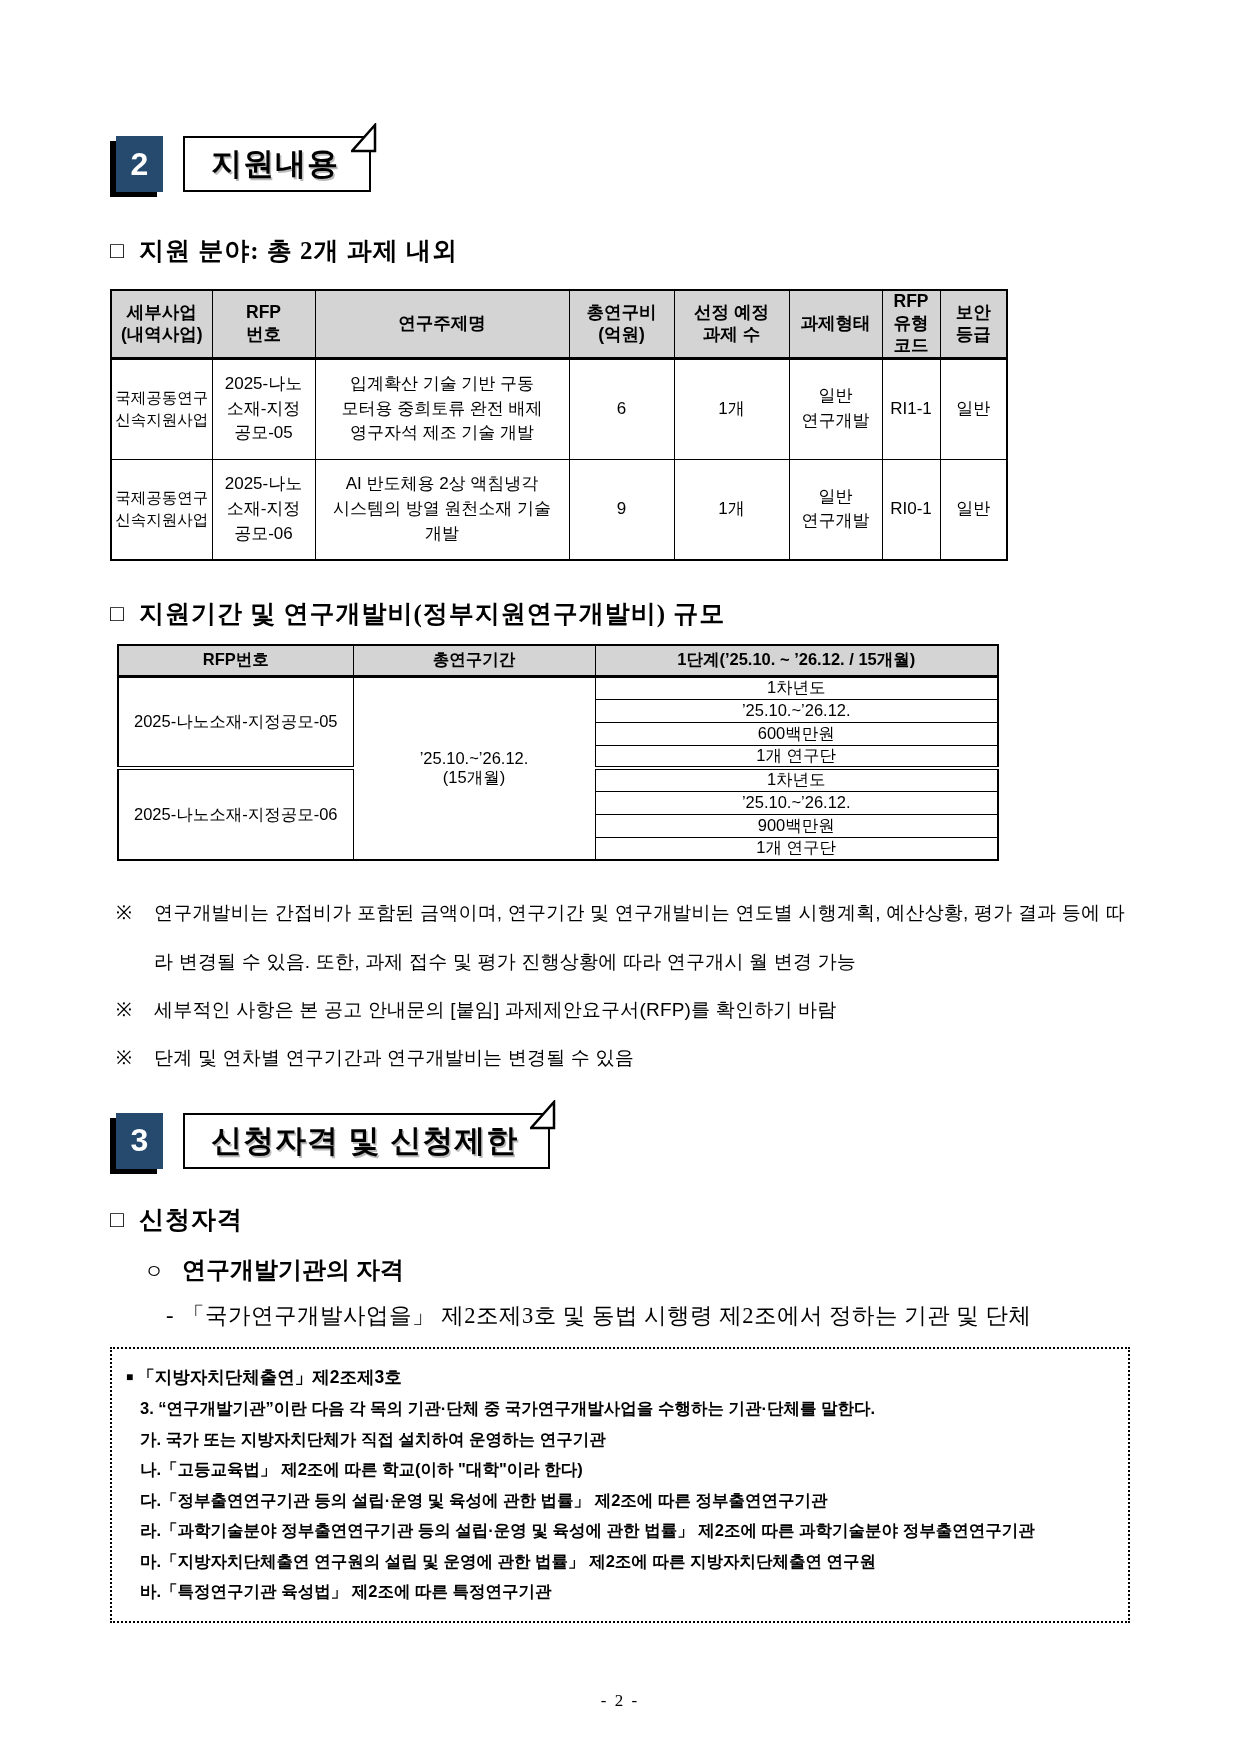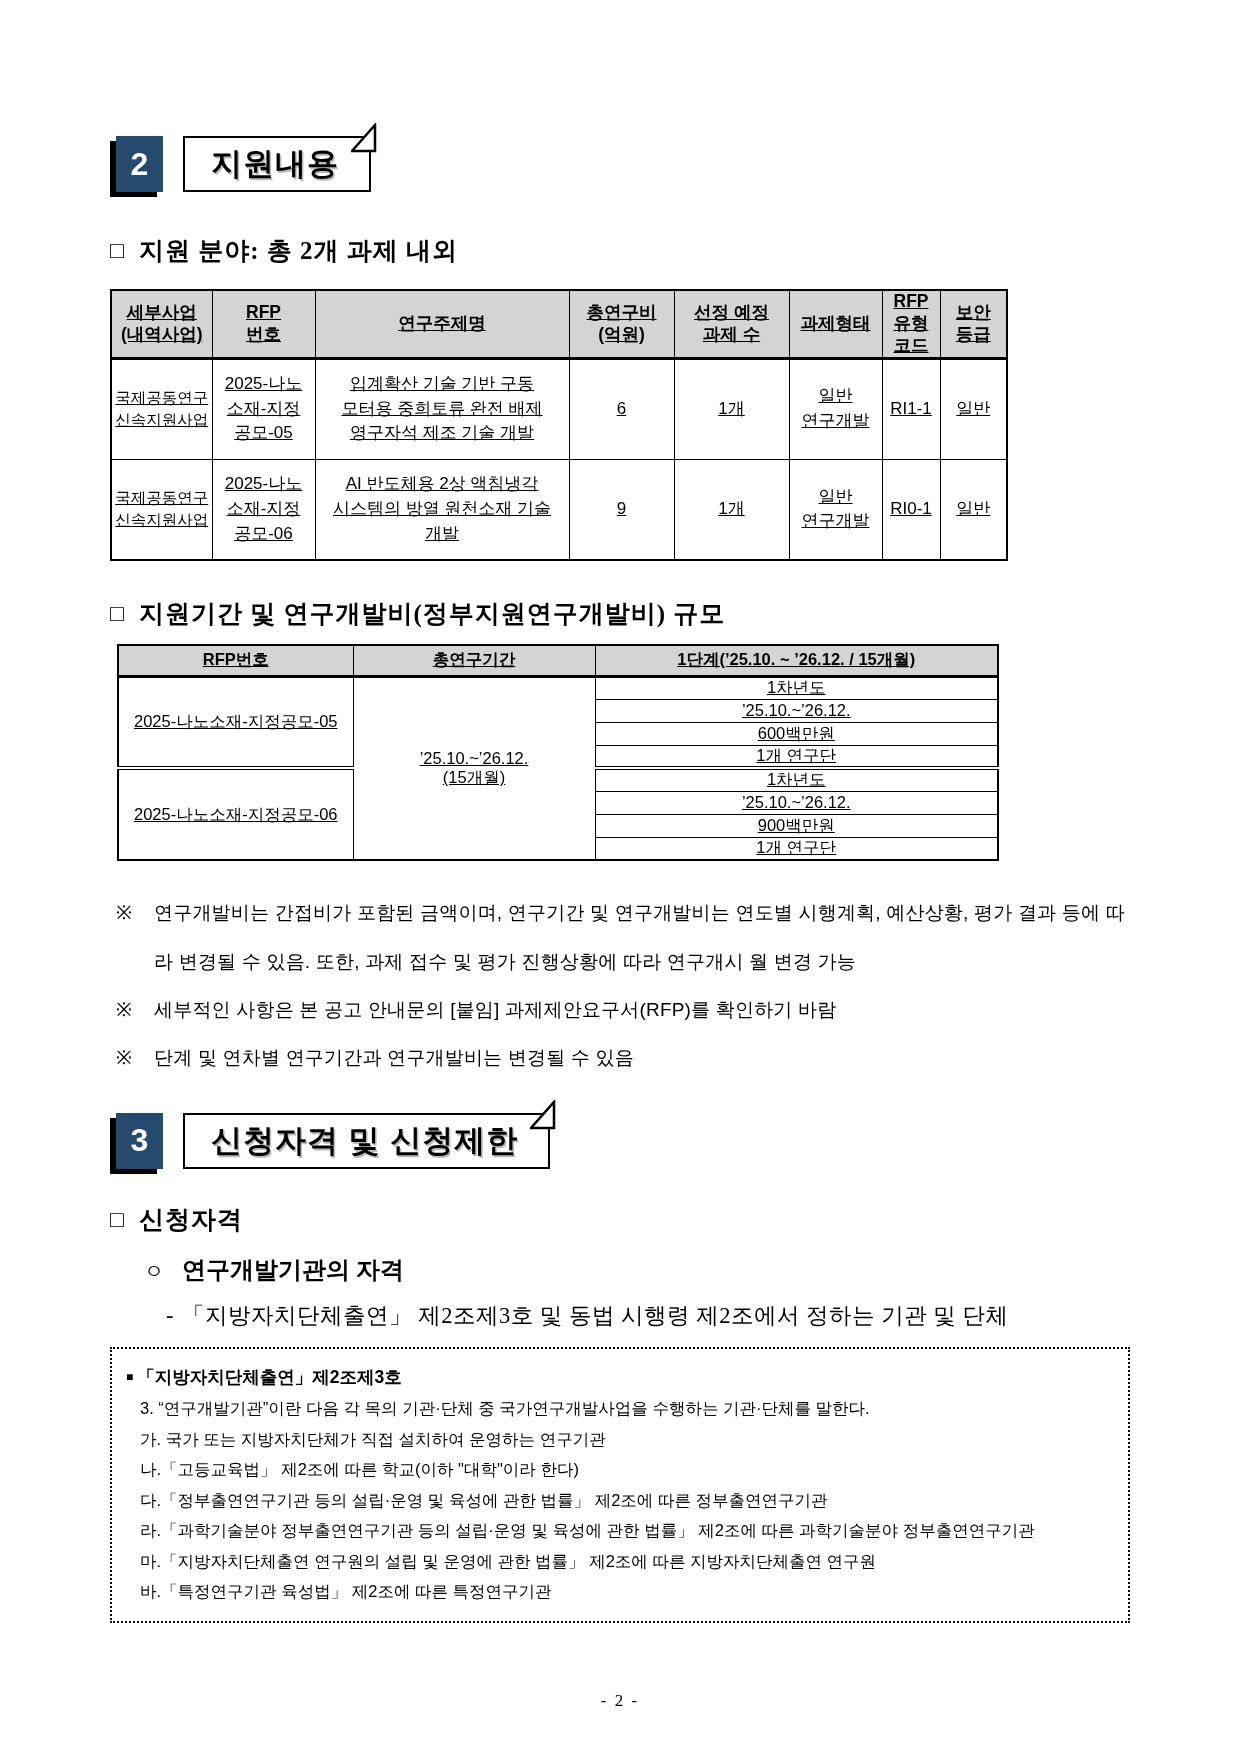--- a/index.html
+++ b/index.html
@@ -56,21 +56,21 @@
   .h-square .marker { font-weight: normal; font-size: 23px; position: relative; top: -1px; }
 
   
   table { border-collapse: collapse; table-layout: fixed; }
   th, td {
     border: 1.5px solid #000;
     text-align: center;
     vertical-align: middle;
     white-space: pre-line;
   }
-  .tbl { border: 2px solid #000; text-decoration: underline; }
+  .tbl { border: 2px solid #000; }
   .tbl thead th {
     background: #d4d4d4;
     border-bottom: 3px solid #000;
     font-weight: bold;
   }
   .tbl1 { width: 896px; margin: 22px 0 0 0; font-size: 17px; line-height: 1.45; }
   .tbl1 thead th { height: 62px; font-size: 17.5px; line-height: 1.25; }
   .tbl1 tbody td { height: 101px; }
 
   
@@ -104,21 +104,21 @@
   .law-box {
     margin-top: 16px;
     width: 1020px;
     border: 2px dotted #000;
     padding: 12px 16px 14px 14px;
     font-size: 16.5px;
     line-height: 1.85;
   }
   .law-title { font-weight: bold; font-size: 17.5px; display: flex; gap: 4px; align-items: baseline; }
   .law-title .marker { font-size: 12px; position: relative; top: -2px; }
-  .law-line { padding-left: 48px; text-indent: -34px; }
+  .law-line { padding-left: 48px; text-indent: -34px; font-weight: bold; }
 
   .page-footer {
     position: absolute;
     bottom: 42px; left: 0;
     width: 100%;
     text-align: center;
     font-family: "Liberation Serif", serif;
     font-size: 17px;
     letter-spacing: 2px;
   }
@@ -291,21 +291,21 @@
     <span>신청자격</span>
   </div>
 
   <div class="h-circle" style="margin-top:18px">
     <span class="marker">ㅇ</span>
     <span>연구개발기관의 자격</span>
   </div>
 
   <div class="h-dash" style="margin-top:14px">
     <span class="marker">-</span>
-    <span>「지방자치단체출연」 제2조제3호 및 동법 시행령 제2조에서 정하는 기관 및 단체</span>
+    <span>「국가연구개발사업을」 제2조제3호 및 동법 시행령 제2조에서 정하는 기관 및 단체</span>
   </div>
 
   <div class="law-box">
     <div class="law-title">
       <span class="marker">■</span>
       <span>「지방자치단체출연」제2조제3호</span>
     </div>
     <div class="law-line">3. “연구개발기관”이란 다음 각 목의 기관·단체 중 국가연구개발사업을 수행하는 기관·단체를 말한다.</div>
     <div class="law-line">가. 국가 또는 지방자치단체가 직접 설치하여 운영하는 연구기관</div>
     <div class="law-line">나.「고등교육법」 제2조에 따른 학교(이하 "대학"이라 한다)</div>

